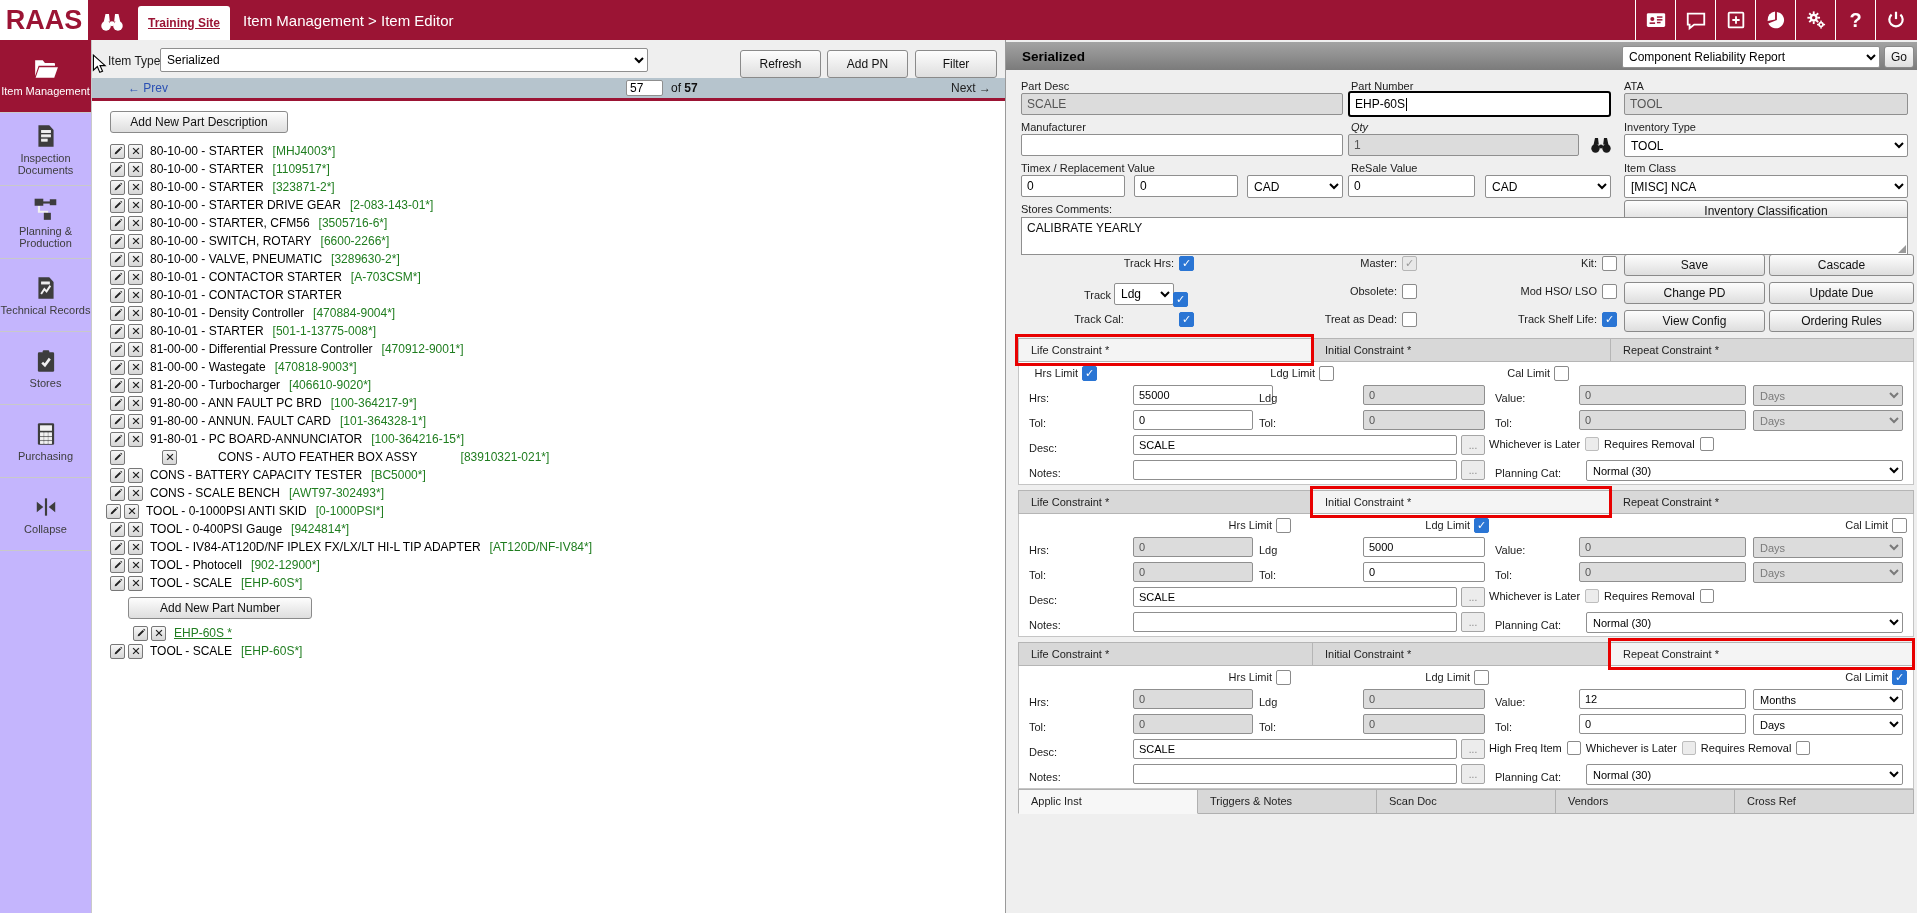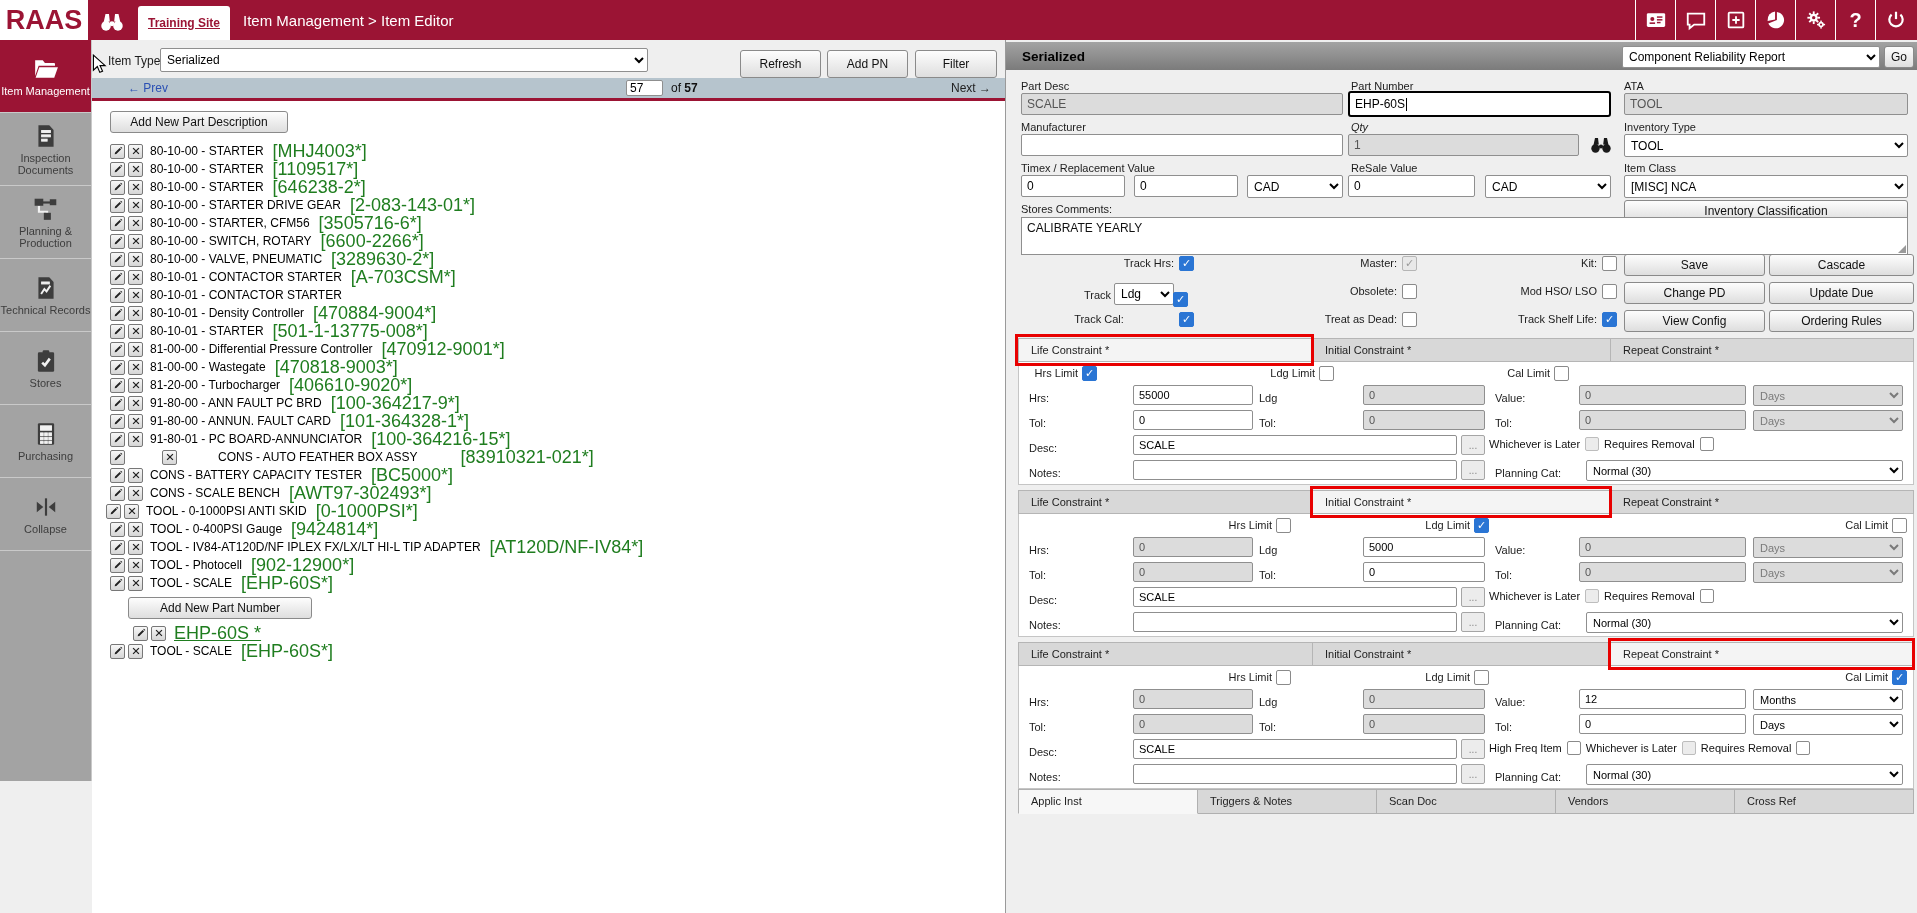--- a/index.html
+++ b/index.html
@@ -12,21 +12,21 @@
     font-weight:900;font-size:27px;letter-spacing:0px;color:#9b1434;}
   #top-binocs{position:absolute;left:99px;top:8px;width:26px;height:26px;color:#fff;}
   #site-tab{position:absolute;left:138px;top:6px;width:92px;height:34px;background:#fff;border-radius:3px 3px 0 0;
     display:flex;align-items:center;justify-content:center;font-size:12px;font-weight:bold;color:#9b1434;text-decoration:underline;}
   #breadcrumb{position:absolute;left:243px;top:0;height:40px;display:flex;align-items:center;color:#fff;font-size:15px;}
   #top-icons{position:absolute;right:2px;top:0;height:40px;display:flex;}
   .tico{width:39px;height:40px;border-left:1px solid #fff;display:flex;align-items:center;justify-content:center;color:#fff;}
   .tico svg{width:22px;height:22px;}
   .tico.qmark{font-size:20px;font-weight:bold;}
   
-  #sidebar{position:absolute;left:0;top:40px;width:92px;height:741px;background:#a3a3a3;border-right:1px solid #c9c9c9;box-sizing:border-box;}
+  #sidebar{position:absolute;left:0;top:40px;width:92px;height:873px;background:#c4b5fd;border-right:1px solid #c9c9c9;box-sizing:border-box;}
   .sb-item{height:72px;border-bottom:1px solid #c9c9c9;display:flex;flex-direction:column;align-items:center;justify-content:center;
     color:#3d3d3d;--inner:#f1f1f1;cursor:default;}
   .sb-item.active{background:#9b1434;color:#fff;--inner:#9b1434;}
   .sb-icon{width:26px;height:26px;margin-bottom:3px;}
   .sb-icon svg{width:26px;height:26px;}
   .sb-icon .inner{fill:var(--inner);stroke:var(--inner);}
   .sb-label{font-size:11px;text-align:center;line-height:12px;}
   
   .fld{position:absolute;box-sizing:border-box;background:#fff;border:1px solid #8f8f8f;border-radius:2px;
     font-size:12px;color:#000;display:flex;align-items:center;padding:0 5px;height:22px;}
@@ -47,21 +47,21 @@
   #left-panel{position:absolute;left:92px;top:40px;width:913px;height:873px;background:#fff;}
   #lp-toolbar{position:absolute;left:0;top:0;width:913px;height:38px;background:#efefef;}
   #pagbar{position:absolute;left:0;top:38px;width:913px;height:20px;background:#b6c4cd;}
   #pag-line{position:absolute;left:0;top:58px;width:913px;height:3px;background:#9b1434;}
   .pag-link{position:absolute;top:3px;font-size:12px;}
   .it-row{position:absolute;height:16px;display:flex;align-items:center;white-space:nowrap;}
   .li-btn{width:15px;height:15px;box-sizing:border-box;border:1px solid #777;border-radius:2px;background:linear-gradient(#f7f7f7,#d6d6d6);
     display:flex;align-items:center;justify-content:center;margin-right:3px;color:#222;}
   .li-btn svg{width:10px;height:10px;}
   .li-desc{margin-left:4px;font-size:12px;color:#000;}
-  .li-pn{margin-left:9px;font-size:18px;color:#1f7d1f;}
+  .li-pn{margin-left:9px;font-size:12px;color:#1f7d1f;}
   
   #right-panel{position:absolute;left:1005px;top:40px;width:912px;height:873px;background:#efefef;border-left:1px solid #9a9a9a;box-sizing:border-box;}
   #ser-bar{position:absolute;left:0;top:2px;width:912px;height:28px;background:linear-gradient(#a3a3a3,#7b7b7b);display:flex;align-items:center;}
   #ser-title{margin-left:16px;font-size:13.5px;font-weight:bold;color:#000;}
   #sc-area{position:absolute;left:15px;top:177px;width:887px;height:38px;background:#fff;border:1px solid #8f8f8f;box-sizing:border-box;
     font-size:12px;padding:3px 5px;}
   #sc-area::after{content:"";position:absolute;right:1px;bottom:1px;width:0;height:0;
     border-left:8px solid transparent;border-bottom:8px solid #9a9a9a;}
   
   .c-head{position:absolute;display:flex;height:24px;}
@@ -296,21 +296,21 @@
             <svg viewBox="0 0 24 24" fill="currentColor">
               <path d="M4 20l1-4.2L16 4.5l3.5 3.5L8.2 19.2zM17.3 3.2 19 1.5l3.5 3.5-1.7 1.7z"></path>
             </svg>
           </span>
           <span class="li-btn">
             <svg viewBox="0 0 24 24" fill="none" stroke="currentColor" stroke-width="3">
               <path d="M5 5l14 14M19 5 5 19"></path>
             </svg>
           </span>
           <span class="li-desc">80-10-00 - STARTER</span>
-          <span class="li-pn">[646238-2*]</span>
+          <span class="li-pn">[323871-2*]</span>
         </div>
         <div class="it-row" style="left: 18px; top: 157px;">
           <span class="li-btn">
             <svg viewBox="0 0 24 24" fill="currentColor">
               <path d="M4 20l1-4.2L16 4.5l3.5 3.5L8.2 19.2zM17.3 3.2 19 1.5l3.5 3.5-1.7 1.7z"></path>
             </svg>
           </span>
           <span class="li-btn">
             <svg viewBox="0 0 24 24" fill="none" stroke="currentColor" stroke-width="3">
               <path d="M5 5l14 14M19 5 5 19"></path>
@@ -738,21 +738,21 @@
         </div>
         <div class="redbox" style="left: 9px; top: 294px; width: 293px; height: 26px;"></div>
         <div class="c-body" style="left: 12px; top: 322px; width: 896px; height: 123px;">
           <div class="rlab" style="left: -91px; top: 4px;">Hrs Limit</div>
           <div class="cb on" style="left: 63px; top: 4px; width: 15px; height: 15px;">✓</div>
           <div class="rlab" style="left: 146px; top: 4px;">Ldg Limit</div>
           <div class="cb" style="left: 300px; top: 4px; width: 15px; height: 15px;"></div>
           <div class="rlab" style="left: 381px; top: 4px;">Cal Limit</div>
           <div class="cb" style="left: 535px; top: 4px; width: 15px; height: 15px;"></div>
           <div class="lbl" style="left: 10px; top: 26px;">Hrs:</div>
-          <div class="fld" style="left: 114px; top: 23px; width: 120px;">55000</div>
+          <div class="fld" style="left: 114px; top: 23px; width: 140px;">55000</div>
           <div class="lbl" style="left: 240px; top: 26px;">Ldg</div>
           <div class="fld dis" style="left: 344px; top: 23px; width: 122px;">0</div>
           <div class="lbl" style="left: 476px; top: 26px;">Value:</div>
           <div class="fld dis" style="left: 560px; top: 23px; width: 167px;">0</div>
           <select class="sel" disabled="" style="left: 734px; top: 23px; width: 150px;"><option>Days</option></select>
           <div class="lbl" style="left: 10px; top: 51px;">Tol:</div>
           <div class="fld" style="left: 114px; top: 48px; width: 120px;">0</div>
           <div class="lbl" style="left: 240px; top: 51px;">Tol:</div>
           <div class="fld dis" style="left: 344px; top: 48px; width: 122px;">0</div>
           <div class="lbl" style="left: 476px; top: 51px;">Tol:</div>

